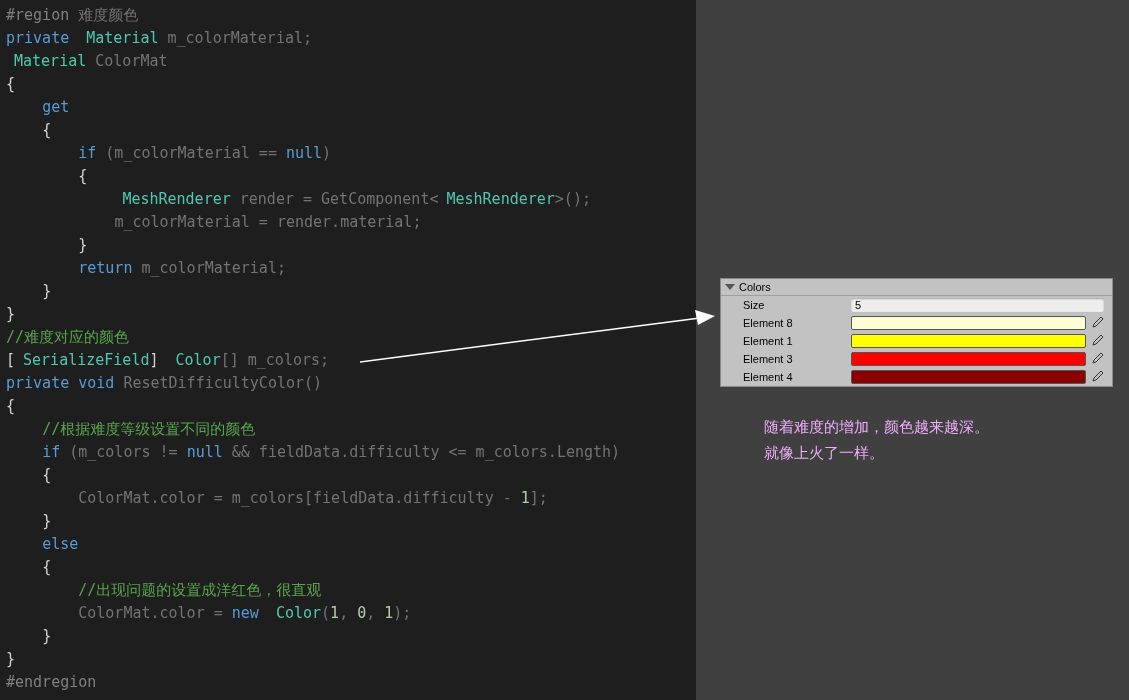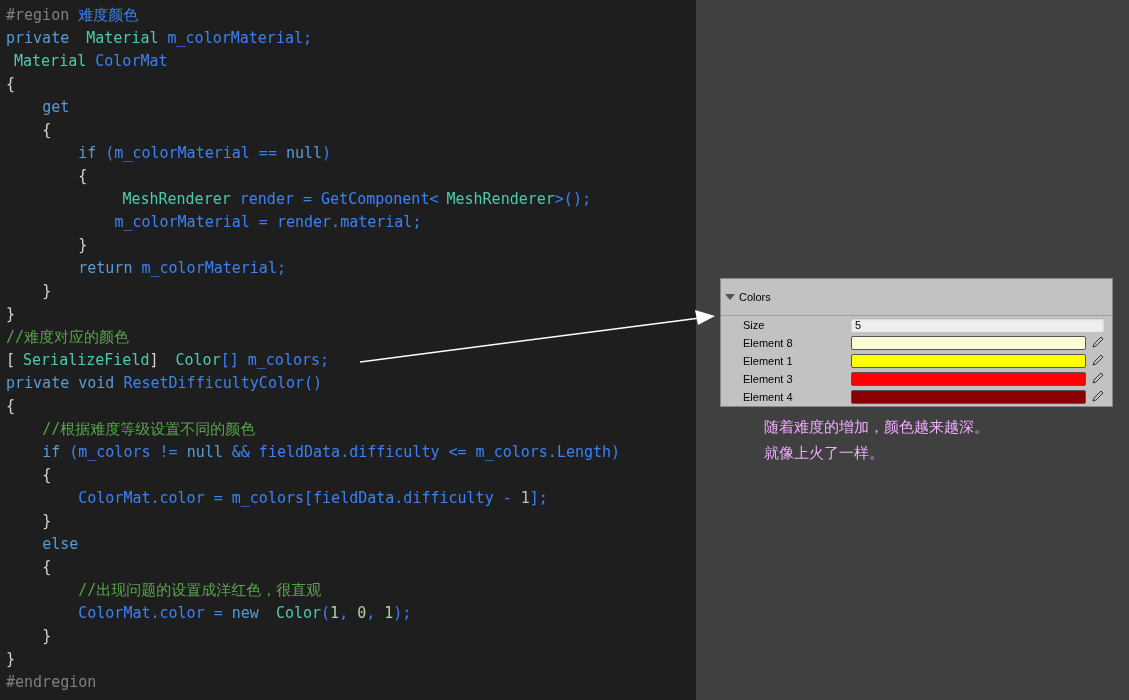--- a/index.html
+++ b/index.html
@@ -21,38 +21,38 @@
   padding: 4px 6px;
   font-size: 15px;
   line-height: 23px;
   white-space: pre;
   color: #d4d4d4;
 }
 .tk-pre { color: #808080; text-align: right; }
 .tk-kw  { color: #569cd6; }
 .tk-ty  { color: #4ec9b0; margin-left: 8px; }
 .tk-br  { color: #d4d4d4; }
-.tk-txt { color: #3b82f6; }
+.tk-txt { color: #737373; }
 .tk-cm  { color: #57a64a; }
 .tk-num { color: #b5cea8; }
 
 .inspector {
   position: absolute;
   left: 720px;
   top: 278px;
   width: 393px;
   background: #c2c2c2;
   border: 1px solid #888;
   font-size: 11px;
   font-family: Arial, sans-serif;
   color: #000;
 }
 .insp-header {
   background: #c2c2c2;
-  padding: 12px 4px;
+  padding: 2px 4px;
   display: flex;
   align-items: center;
   gap: 4px;
   border-bottom: 1px solid #a0a0a0;
 }
 .tri {
   width: 0; height: 0;
   border-left: 5px solid transparent;
   border-right: 5px solid transparent;
   border-top: 6px solid #555;

